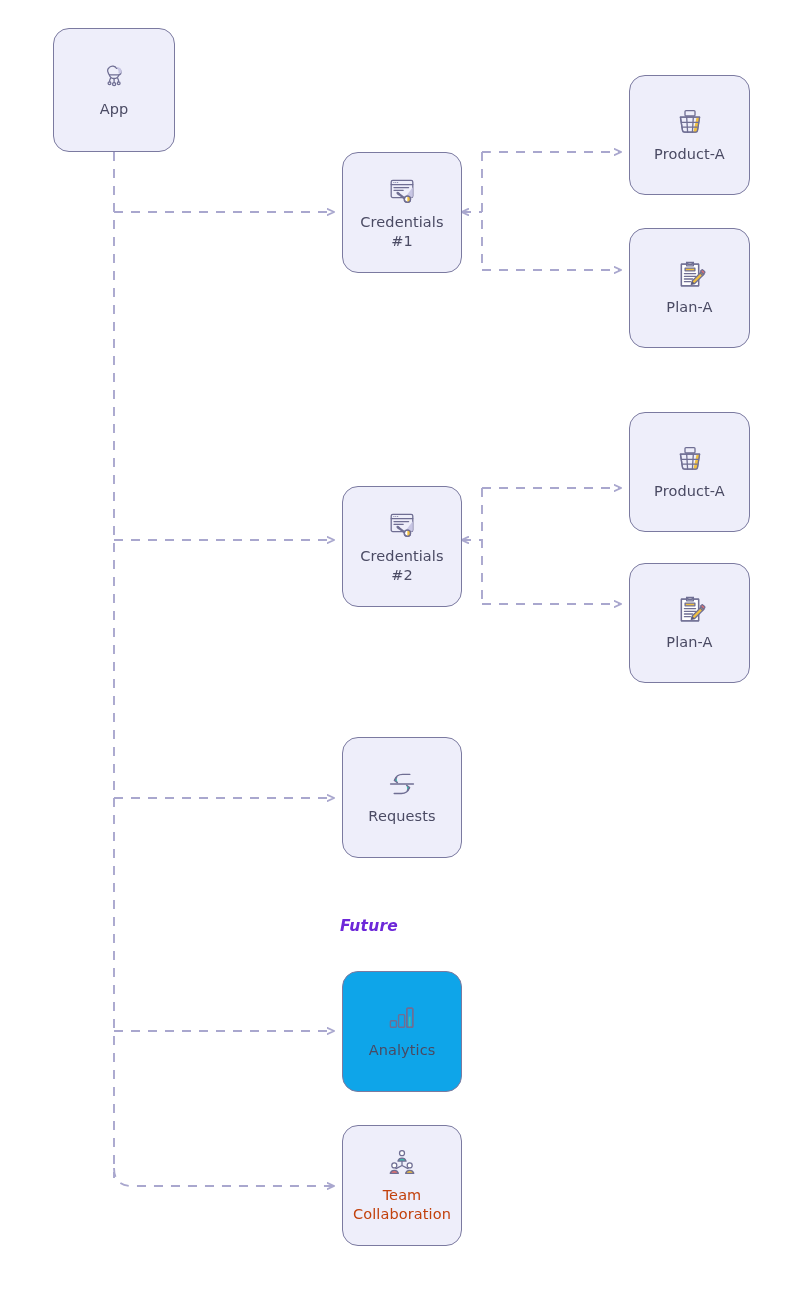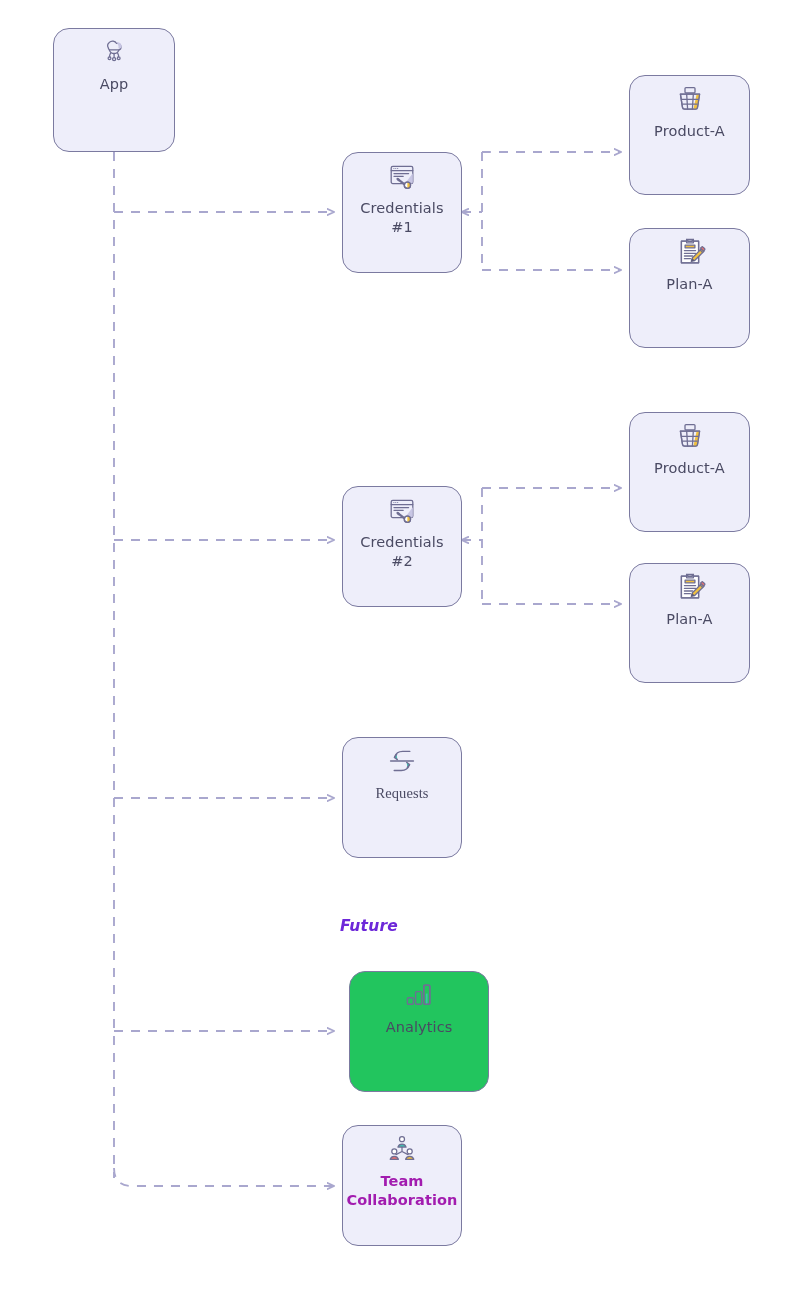--- a/index.html
+++ b/index.html
@@ -22,20 +22,21 @@
     pointer-events: none;
   }
   .node {
     position: absolute;
     background: #eeeefa;
     border: 1.6px solid #7b7aa0;
     border-radius: 16px;
     display: flex;
     flex-direction: column;
     align-items: center;
+    justify-content: center;
     gap: 6px;
     padding: 6px 4px 8px 4px;
   }
   .node .node-icon {
     width: 34px; height: 34px;
     display: flex;
     align-items: center;
     justify-content: center;
     flex: none;
   }
@@ -213,35 +214,35 @@
       <path d="M27.6,12.6l2.5,2.5-9.4,9.4-3.4.9.9-3.4z" fill="#f0c040" stroke="none"></path>
       <path d="M27.6,12.6l2.5,2.5-9.4,9.4-3.4.9.9-3.4z"></path>
       <path d="M26.2,14l2.5,2.5"></path>
       <path d="M29.1,11.1l1.4,1.4a1.1,1.1 0 0 1 0,1.6l-1,1-3-3,1-1a1.1,1.1 0 0 1 1.6,0z" fill="#e8706e" stroke="none"></path>
       <path d="M29.1,11.1l1.4,1.4a1.1,1.1 0 0 1 0,1.6l-1,1-3-3,1-1a1.1,1.1 0 0 1 1.6,0z"></path>
       <path d="M18.1,22.1l-.9,3.4,3.4-.9z" fill="#5b5a77" stroke="none"></path>
     </svg>
         </div>
         <div class="node-label" style="color: rgb(74, 74, 99);">Plan-A</div>
       </div>
-      <div class="node" style="left: 342px; top: 737px; width: 120px; height: 121px; background: rgb(238, 238, 250); border-color: rgb(123, 122, 160); font-family: Liberation Serif, serif;">
+      <div class="node" style="left: 342px; top: 737px; width: 120px; height: 121px; background: rgb(238, 238, 250); border-color: rgb(123, 122, 160);">
         <div class="node-icon">
     <svg viewBox="0 0 32 32" width="32" height="32" fill="none" stroke="#6f6e93" stroke-width="1.4" stroke-linecap="round" stroke-linejoin="round">
       <path d="M8.6,12.3a8.4,8.4 0 0 1 8-5.9h7.2" fill="none"></path>
       <path d="M10.6,9.4l-2.2,3 3,2.2z" fill="#3fbfae" stroke="none"></path>
       <path d="M10.6,9.4l-2.2,3 3,2.2"></path>
       <path d="M23.4,19.6a8.4,8.4 0 0 1 -8,5.9H8.2"></path>
       <path d="M21.4,22.5l2.2-3-3-2.2z" fill="#3fbfae" stroke="none"></path>
       <path d="M21.4,22.5l2.2-3-3-2.2"></path>
       <path d="M4.6,16h22.8" stroke-width="1.5"></path>
     </svg>
         </div>
         <div class="node-label" style="color: rgb(74, 74, 99);">Requests</div>
       </div>
-      <div class="node" style="left: 349px; top: 971px; width: 140px; height: 121px; background: #22c55e; border-color: rgb(123, 122, 160);">
+      <div class="node" style="left: 342px; top: 971px; width: 120px; height: 121px; background: #0ea5e9; border-color: rgb(123, 122, 160);">
         <div class="node-icon">
     <svg viewBox="0 0 32 32" width="32" height="32" fill="none" stroke="#6f6e93" stroke-width="1.4" stroke-linecap="round" stroke-linejoin="round">
       <rect x="4.4" y="18.8" width="6" height="6.4" rx="1"></rect>
       <rect x="12.6" y="12.6" width="6" height="12.6" rx="1"></rect>
       <rect x="20.8" y="6.2" width="6" height="19" rx="1"></rect>
       <path d="M24.6,14.6v9.4a1,1 0 0 1 -1,1h-.8v-9.6a1,1 0 0 1 1-.8z" fill="#3fbfae" stroke="none"></path>
       <rect x="20.8" y="6.2" width="6" height="19" rx="1"></rect>
     </svg>
         </div>
         <div class="node-label" style="color: rgb(74, 74, 99);">Analytics</div>
@@ -254,21 +255,21 @@
       <path d="M11.9,14.1a4.3,4.3 0 0 1 8.2,0z"></path>
       <path d="M16,14.1v4.4M16,18.5l-6,3.1M16,18.5l6,3.1"></path>
       <circle cx="8.3" cy="18.4" r="2.5" fill="#fff"></circle>
       <path d="M4.2,26.3a4.3,4.3 0 0 1 8.2,0z" fill="#e8706e" stroke="none"></path>
       <path d="M4.2,26.3a4.3,4.3 0 0 1 8.2,0z"></path>
       <circle cx="23.7" cy="18.4" r="2.5" fill="#fff"></circle>
       <path d="M19.6,26.3a4.3,4.3 0 0 1 8.2,0z" fill="#f0c040" stroke="none"></path>
       <path d="M19.6,26.3a4.3,4.3 0 0 1 8.2,0z"></path>
     </svg>
         </div>
-        <div class="node-label" style="color: #a21caf; font-weight: bold;">Team
+        <div class="node-label" style="color: #c2410c;">Team
 Collaboration</div>
       </div>
     </div>
   <div id="sections">
       <div class="section-label" style="left: 340px; top: 917px;">Future</div>
     </div>
 
 </div>
 
 </body></html>

